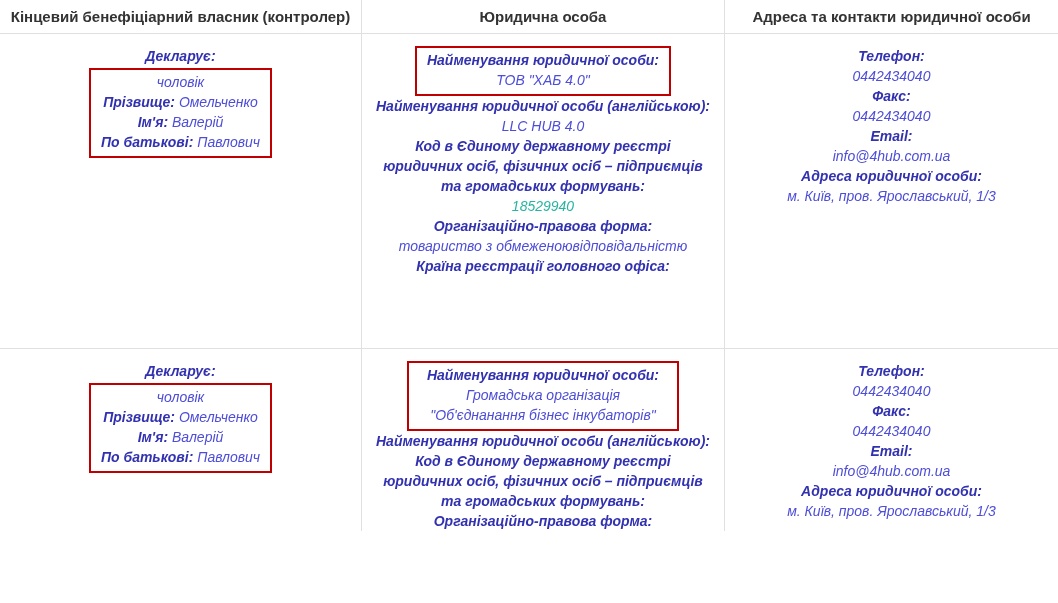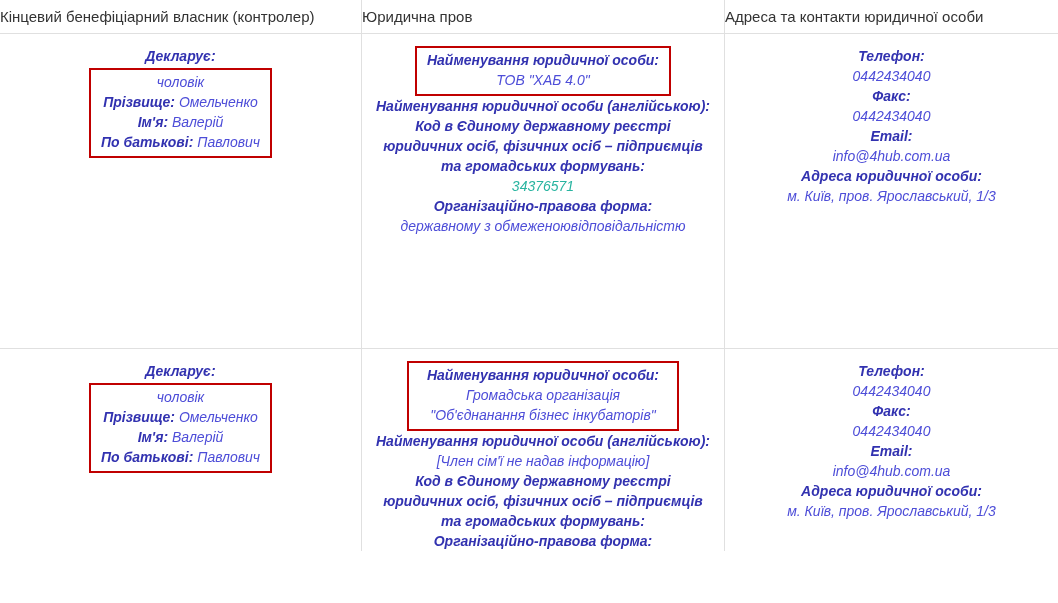--- a/index.html
+++ b/index.html
@@ -10,22 +10,23 @@
     font-family: "Liberation Sans", sans-serif;
   }
   .table {
     display: grid;
     grid-template-columns: 362px 363px 333px;
     grid-template-rows: 34px 315px auto;
     width: 1058px;
   }
   .th {
     font-size: 15px;
-    font-weight: normal;
+    font-weight: bold;
     color: var(--header-text, #333333);
+    text-align: center;
     padding-top: 8px;
     border-bottom: 1px solid var(--grid-border, #e0e0e0);
   }
   .td {
     font-size: 14px;
     font-style: italic;
     line-height: 20px;
     text-align: center;
     color: var(--value-text, #4d4dd8);
     padding: 12px 14px 0;
@@ -45,21 +46,21 @@
   .w-narrow { max-width: 272px; }
   .code { color: var(--code-text, #28b4a0); text-decoration: none; font-style: italic; }
   .tight { margin-bottom: 2px; }
 </style>
 </head>
 <body>
 
 <div class="table">
 
   <div class="th col-b">Кінцевий бенефіціарний власник (контролер)</div>
-  <div class="th col-b">Юридична пров</div>
+  <div class="th col-b">Юридична особа</div>
   <div class="th">Адреса та контакти юридичної особи</div>
 
   <div class="td col-b row-b">
     <div class="lbl tight">Декларує:</div>
     <div class="hl-box">
       <div>чоловік</div>
       <div><span class="lbl">Прізвище:</span> <span>Омельченко</span></div>
       <div><span class="lbl">Ім'я:</span> <span>Валерій</span></div>
       <div><span class="lbl">По батькові:</span> <span>Павлович</span></div>
     </div>
@@ -67,30 +68,32 @@
 
   <div class="td col-b row-b">
     <div class="block">
       <div class="hl-box">
         <div class="lbl">Найменування юридичної особи:</div>
         <div>ТОВ "ХАБ 4.0"</div>
       </div>
     </div>
     <div class="block">
       <div class="lbl">Найменування юридичної особи (англійською):</div>
+      <div>LLC HUB 4.0</div>
     </div>
     <div class="block">
       <div class="lbl">Код в Єдиному державному реєстрі юридичних осіб, фізичних осіб – підприємців та громадських формувань:</div>
-      <div><a class="code" href="#">34376571</a></div>
+      <div><a class="code" href="#">18529940</a></div>
     </div>
     <div class="block">
       <div class="lbl">Організаційно-правова форма:</div>
-      <div>державному з обмеженоювідповідальністю</div>
+      <div>товариство з обмеженоювідповідальністю</div>
     </div>
     <div class="block">
+      <div class="lbl">Країна реєстрації головного офіса:</div>
     </div>
   </div>
 
   <div class="td row-b">
     <div class="block">
       <div class="lbl">Телефон:</div>
       <div>0442434040</div>
     </div>
     <div class="block">
       <div class="lbl">Факс:</div>
@@ -118,21 +121,20 @@
 
   <div class="td col-b">
     <div class="block">
       <div class="hl-box w-narrow">
         <div class="lbl">Найменування юридичної особи:</div>
         <div>Громадська організація "Об'єднанання бізнес інкубаторів"</div>
       </div>
     </div>
     <div class="block">
       <div class="lbl">Найменування юридичної особи (англійською):</div>
-      <div>[Член сім'ї не надав інформацію]</div>
     </div>
     <div class="block">
       <div class="lbl">Код в Єдиному державному реєстрі юридичних осіб, фізичних осіб – підприємців та громадських формувань:</div>
     </div>
     <div class="block">
       <div class="lbl">Організаційно-правова форма:</div>
 
     </div>
   </div>
 

